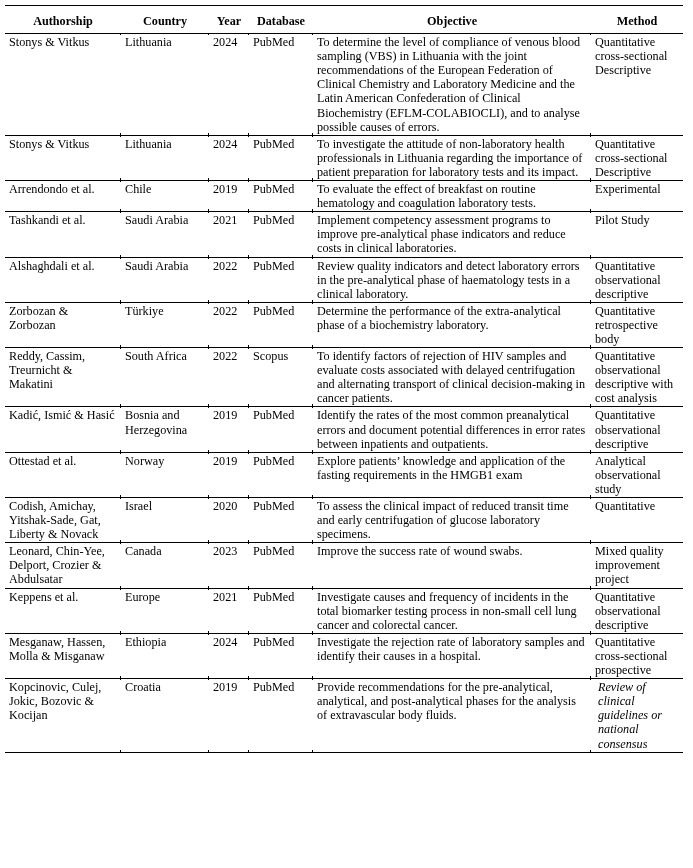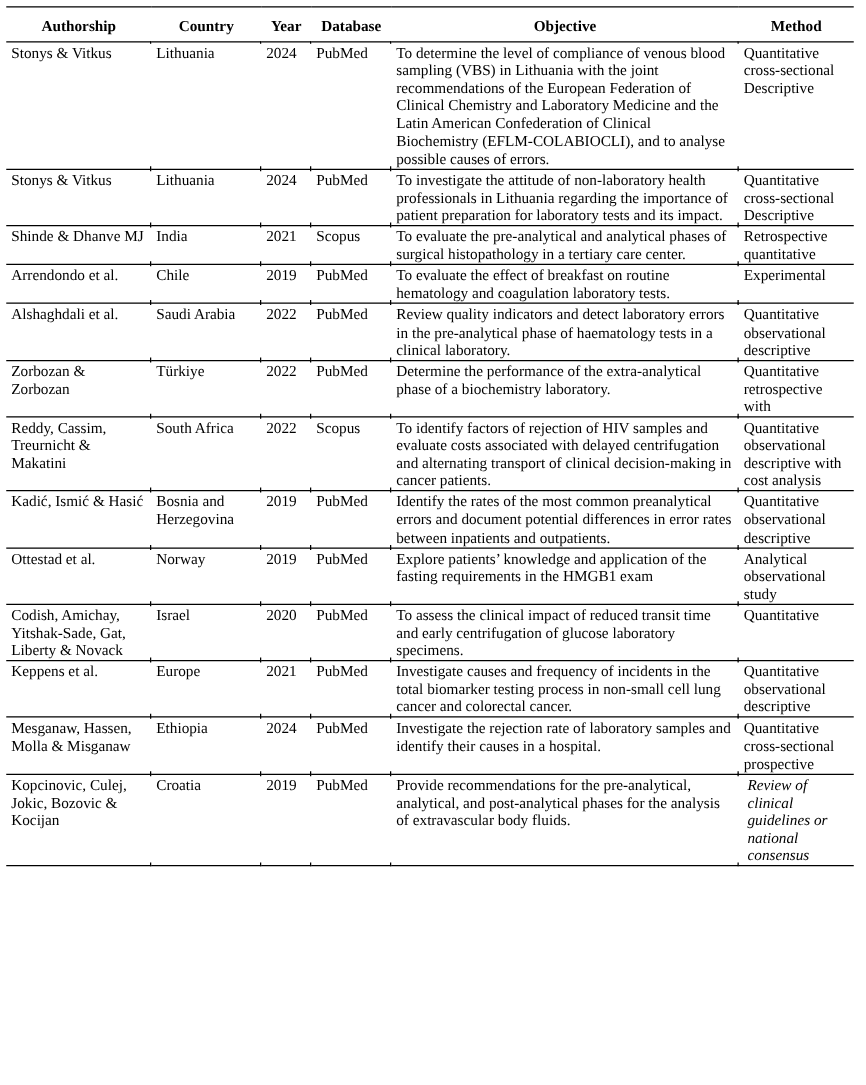--- a/index.html
+++ b/index.html
@@ -110,50 +110,50 @@
         </tr>
         <tr>
           <td>Stonys &amp; Vitkus</td>
           <td>Lithuania</td>
           <td>2024</td>
           <td>PubMed</td>
           <td>To investigate the attitude of non-laboratory health professionals in Lithuania regarding the importance of patient preparation for laboratory tests and its impact.</td>
           <td>Quantitative cross-sectional Descriptive</td>
         </tr>
         <tr>
-          <td>Shinde &amp; Dhanve MJ</td>
-          <td>India</td>
-          <td>2021</td>
-          <td>Scopus</td>
-          <td>To evaluate the pre-analytical and analytical phases of surgical histopathology in a tertiary care center.</td>
-          <td>Retrospective quantitative</td>
-        </tr>
-        <tr>
           <td>Arrendondo et al.</td>
           <td>Chile</td>
           <td>2019</td>
           <td>PubMed</td>
           <td>To evaluate the effect of breakfast on routine hematology and coagulation laboratory tests.</td>
           <td>Experimental</td>
+        </tr>
+        <tr>
+          <td>Tashkandi et al.</td>
+          <td>Saudi Arabia</td>
+          <td>2021</td>
+          <td>PubMed</td>
+          <td>Implement competency assessment programs to improve pre-analytical phase indicators and reduce costs in clinical laboratories.</td>
+          <td>Pilot Study</td>
         </tr>
         <tr>
           <td>Alshaghdali et al.</td>
           <td>Saudi Arabia</td>
           <td>2022</td>
           <td>PubMed</td>
           <td>Review quality indicators and detect laboratory errors in the pre-analytical phase of haematology tests in a clinical laboratory.</td>
           <td>Quantitative observational descriptive</td>
         </tr>
         <tr>
           <td>Zorbozan &amp; Zorbozan</td>
           <td>Türkiye</td>
           <td>2022</td>
           <td>PubMed</td>
           <td>Determine the performance of the extra-analytical phase of a biochemistry laboratory.</td>
-          <td>Quantitative retrospective with</td>
+          <td>Quantitative retrospective body</td>
         </tr>
         <tr>
           <td>Reddy, Cassim, Treurnicht &amp; Makatini</td>
           <td>South Africa</td>
           <td>2022</td>
           <td>Scopus</td>
           <td>To identify factors of rejection of HIV samples and evaluate costs associated with delayed centrifugation and alternating transport of clinical decision-making in cancer patients.</td>
           <td>Quantitative observational descriptive with cost analysis</td>
         </tr>
         <tr>
@@ -174,20 +174,28 @@
         </tr>
         <tr>
           <td>Codish, Amichay, Yitshak-Sade, Gat, Liberty &amp; Novack</td>
           <td>Israel</td>
           <td>2020</td>
           <td>PubMed</td>
           <td>To assess the clinical impact of reduced transit time and early centrifugation of glucose laboratory specimens.</td>
           <td>Quantitative</td>
         </tr>
         <tr>
+          <td>Leonard, Chin-Yee, Delport, Crozier &amp; Abdulsatar</td>
+          <td>Canada</td>
+          <td>2023</td>
+          <td>PubMed</td>
+          <td>Improve the success rate of wound swabs.</td>
+          <td>Mixed quality improvement project</td>
+        </tr>
+        <tr>
           <td>Keppens et al.</td>
           <td>Europe</td>
           <td>2021</td>
           <td>PubMed</td>
           <td>Investigate causes and frequency of incidents in the total biomarker testing process in non-small cell lung cancer and colorectal cancer.</td>
           <td>Quantitative observational descriptive</td>
         </tr>
         <tr>
           <td>Mesganaw, Hassen, Molla &amp; Misganaw</td>
           <td>Ethiopia</td>

